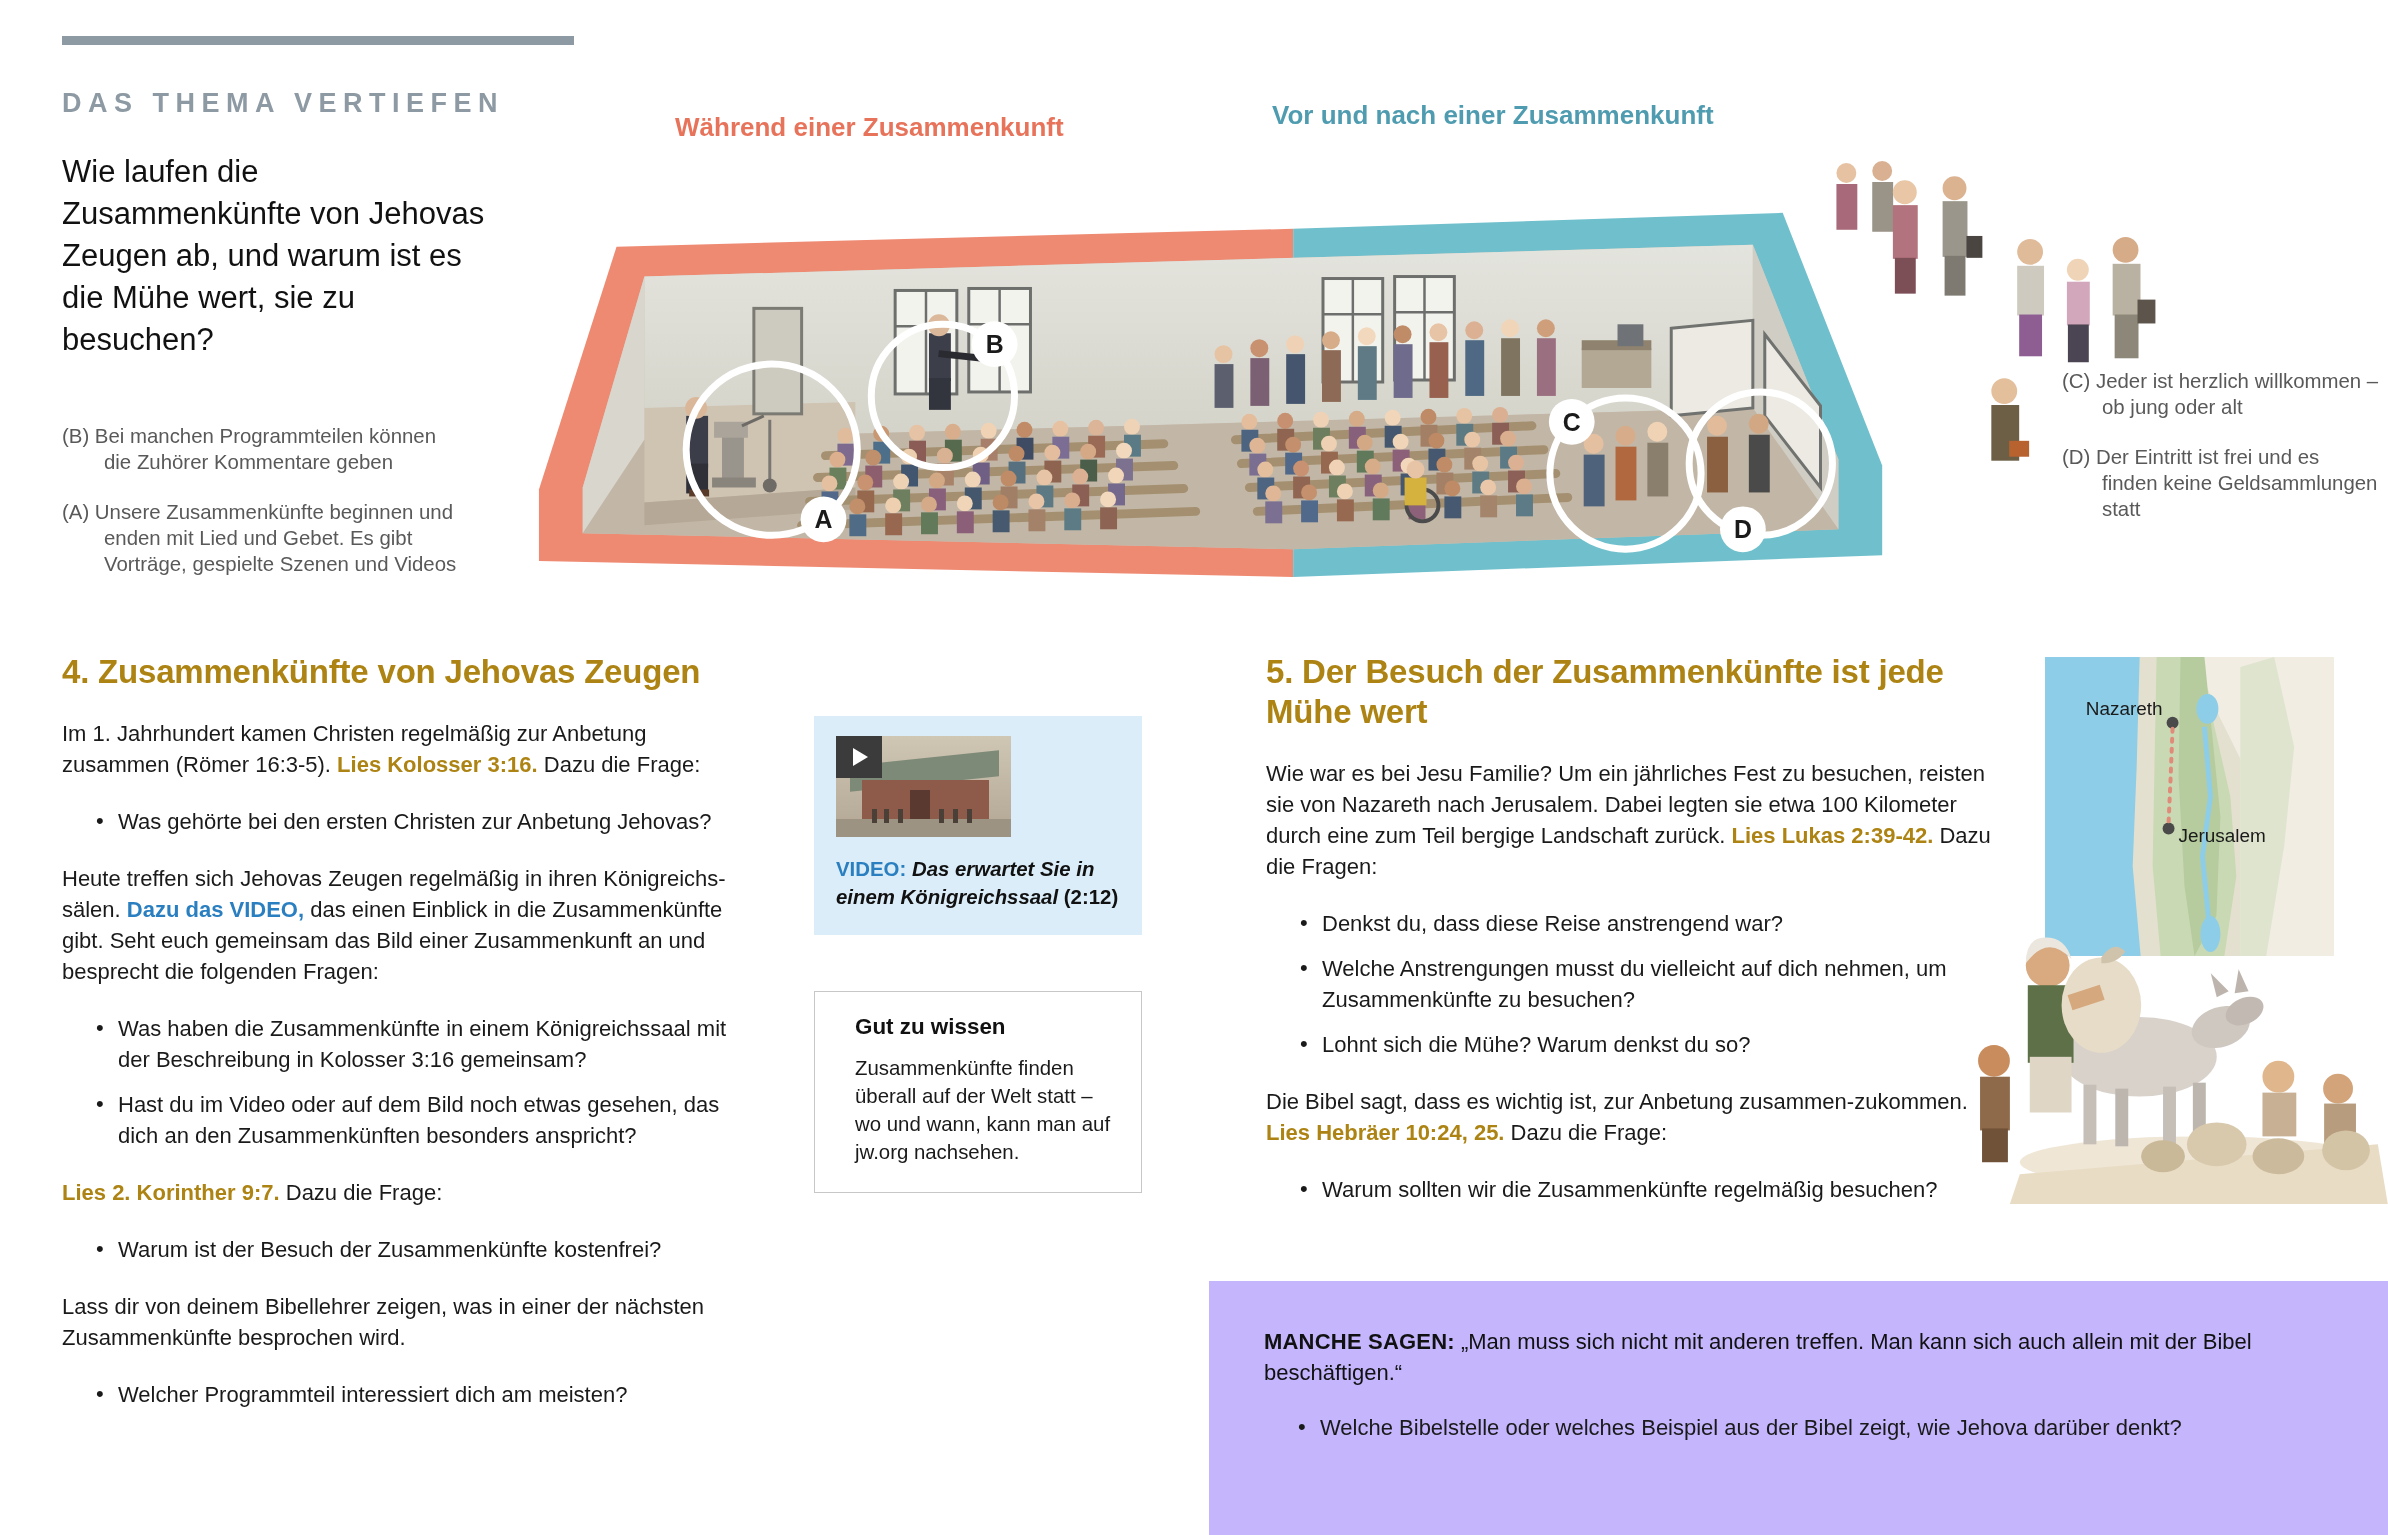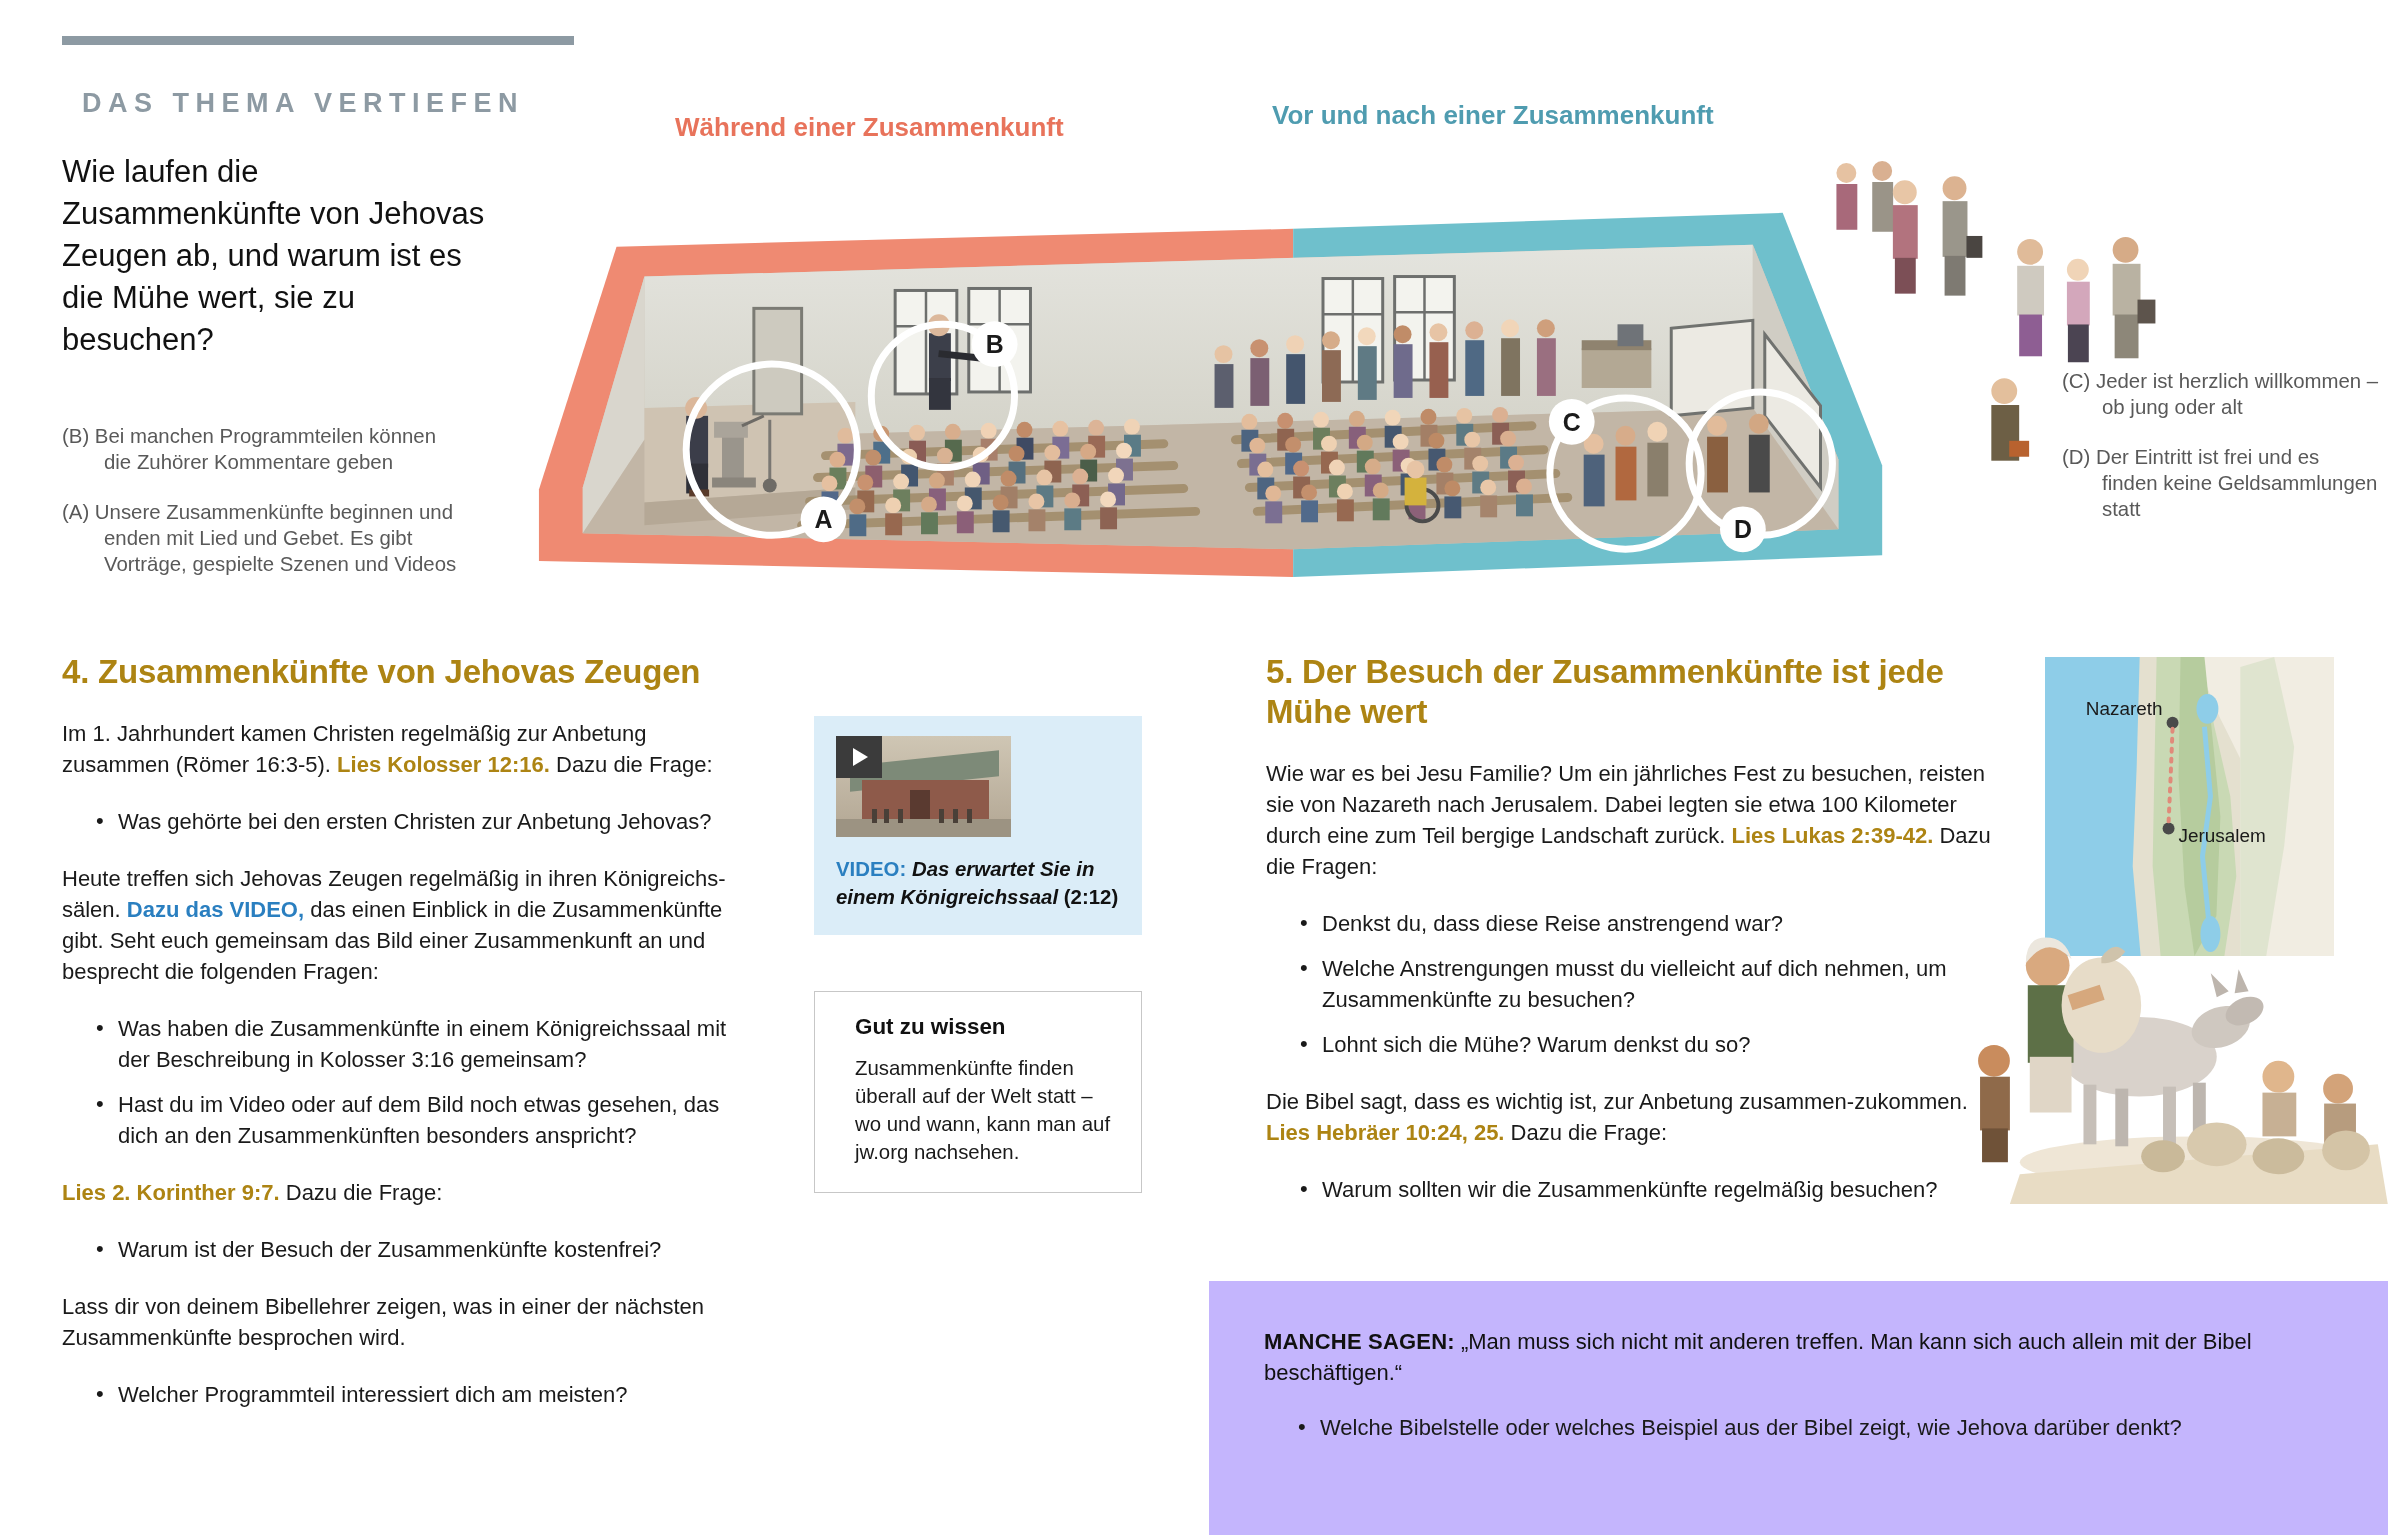--- a/index.html
+++ b/index.html
@@ -15,21 +15,20 @@
 
   
   .topbar-rule{
     position:absolute; left:62px; top:36px;
     width:512px; height:9px; background:#8d9aa3;
   }
   .kicker{
     position:absolute; left:62px; top:88px;
     font-size:27px; font-weight:bold; letter-spacing:6.5px;
     color:#8d9aa3;
-    margin-left:20px;
   }
   .lead-question{
     position:absolute; left:62px; top:151px; width:428px;
     font-size:31px; line-height:42px; color:#111;
   }
   .abcaptions{
     position:absolute; left:62px; top:423px; width:398px;
   }
   .cap{
     font-size:20.4px; line-height:26px; color:#595959;
@@ -520,21 +519,21 @@
 </div>
 
 <div class="rightcaptions">
   <div class="cap">(C) Jeder ist herzlich willkommen – ob jung oder alt</div>
   <div class="cap">(D) Der Eintritt ist frei und es finden keine Geldsammlungen statt</div>
 </div>
 
 <div class="col1">
   <h2 class="sechead">4. Zusammenkünfte von Jehovas Zeugen</h2>
 
-  <p class="body"><span>Im 1. Jahrhundert kamen Christen regelmäßig zur Anbetung zusammen (Römer 16:3-5). </span><span class="scrip">Lies Kolosser 12:16.</span><span> Dazu die Frage:</span></p>
+  <p class="body"><span>Im 1. Jahrhundert kamen Christen regelmäßig zur Anbetung zusammen (Römer 16:3-5). </span><span class="scrip">Lies Kolosser 3:16.</span><span> Dazu die Frage:</span></p>
 
   <ul class="qs">
     <li>Was gehörte bei den ersten Christen zur Anbetung Jehovas?</li>
   </ul>
 
   <p class="body"><span>Heute treffen sich Jehovas Zeugen regelmäßig in ihren Königreichs-sälen. </span><span class="vidlink">Dazu das VIDEO,</span><span> das einen Einblick in die Zusammenkünfte gibt. Seht euch gemeinsam das Bild einer Zusammenkunft an und besprecht die folgenden Fragen:</span></p>
 
   <ul class="qs">
     <li>Was haben die Zusammenkünfte in einem Königreichssaal mit der Beschreibung in Kolosser 3:16 gemeinsam?</li>
     <li>Hast du im Video oder auf dem Bild noch etwas gesehen, das dich an den Zusammenkünften besonders anspricht?</li>

